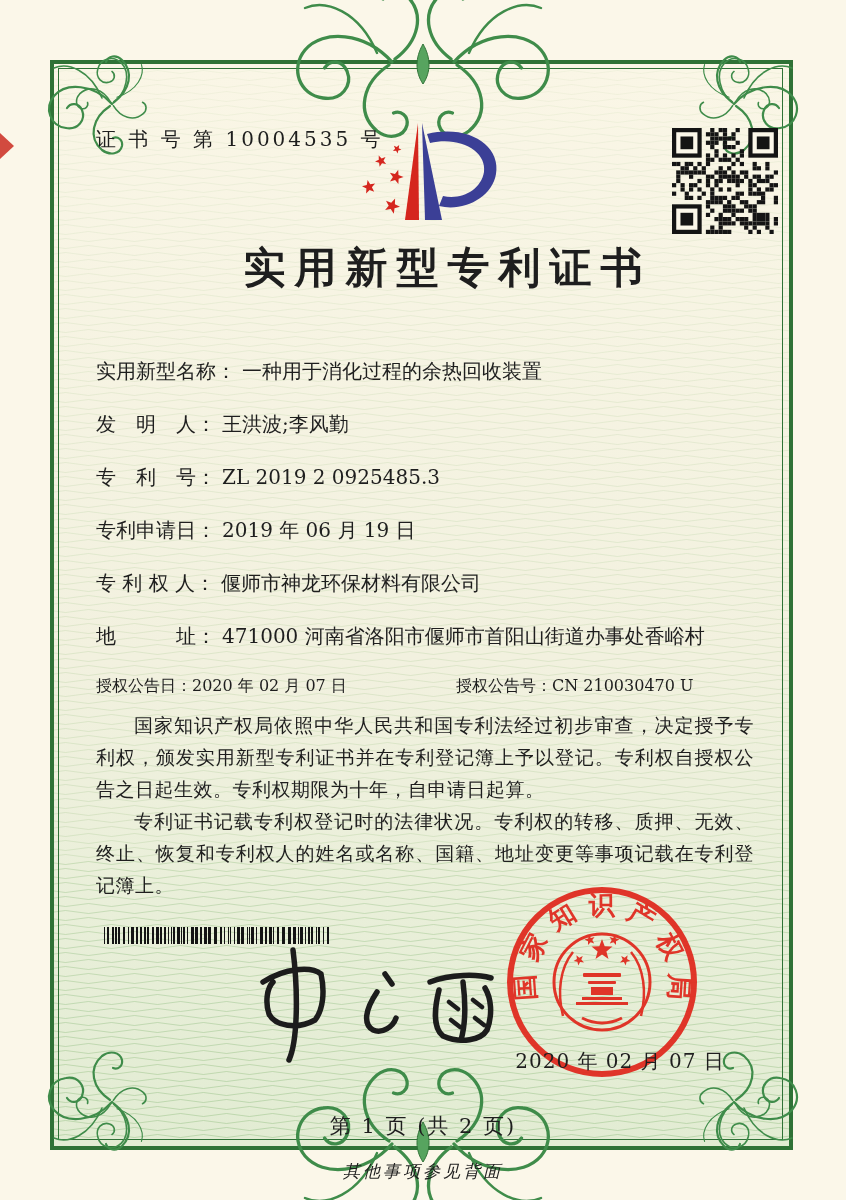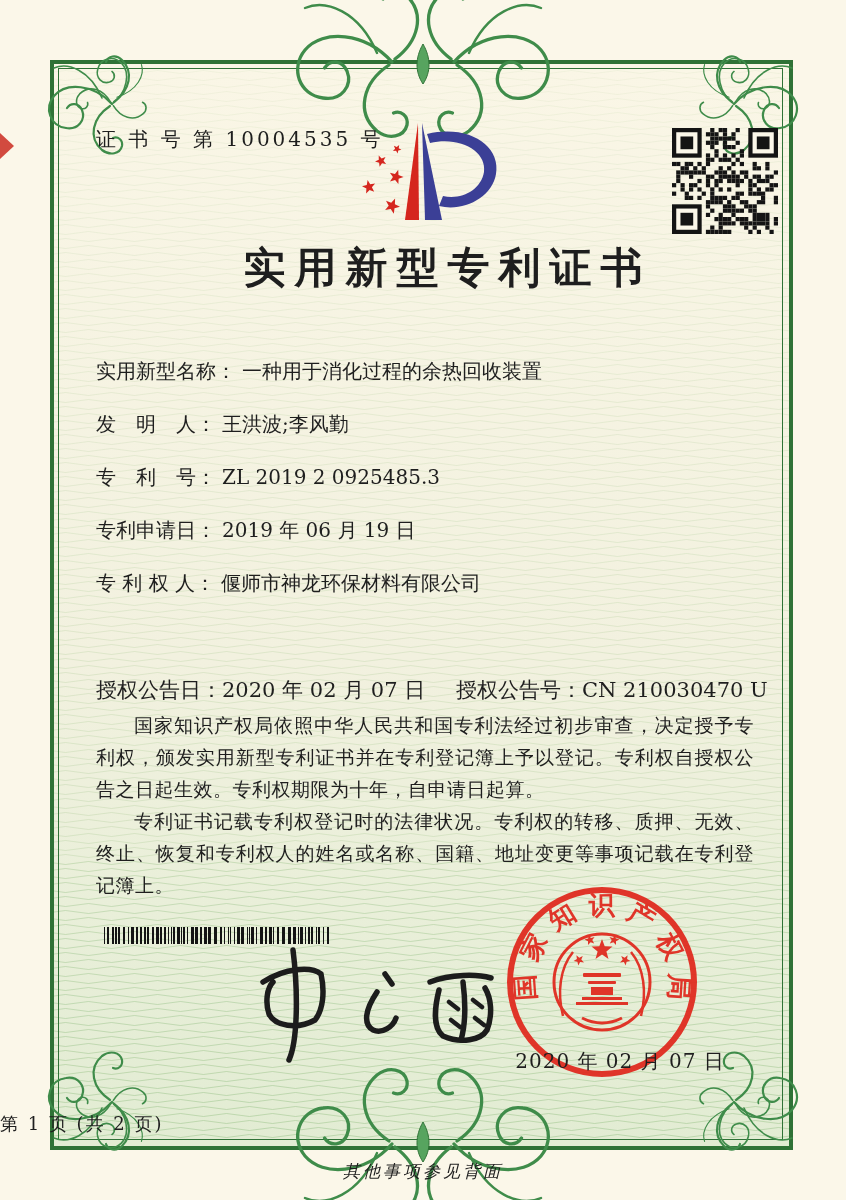--- a/index.html
+++ b/index.html
@@ -24,33 +24,33 @@
   .qr{position:absolute; left:672px; top:128px;}
   .red-mark{position:absolute; left:0; top:133px; z-index:6;}
 
   .title{position:absolute; left:0; right:0; top:240px; text-align:center;
     font-size:42px; font-weight:700; letter-spacing:9px; text-indent:9px;padding-left:40px;}
 
   .fields{position:absolute; left:96px; top:358px; width:660px; font-size:20px;}
   .frow{height:53px; white-space:nowrap;}
   .flabel{white-space:pre;}
   .fvalue{margin-left:6px;}
-  .grant-row{position:absolute; left:96px; top:676px; width:660px; font-size:21px; white-space:nowrap;}
+  .grant-row{position:absolute; left:96px; top:676px; width:660px; font-size:16px; white-space:nowrap;}
   .grant-no-pair{position:absolute; left:360px; top:0;}
 
   .legal{position:absolute; left:96px; top:710px; width:658px; font-size:19px; line-height:1.68; letter-spacing:0.5px;}
   .legal p{margin:0; text-indent:2em; text-align:justify;}
 
   .barcode{position:absolute; left:104px; top:927px;}
   .director{position:absolute; left:96px; top:993px; font-size:21px; line-height:1.9;}
   .signature{position:absolute; left:225px; top:930px;}
   .seal{position:absolute; left:487px; top:878px;}
   .seal-date{position:absolute; left:505px; top:1048px; width:230px; text-align:center; font-size:20px; letter-spacing:1px;}
 
-  .page-footer{position:absolute; left:0; right:0; top:1112px; font-size:18px; letter-spacing:2px;}
+  .page-footer{position:absolute; left:0; right:0; top:1112px; text-align:center; font-size:21px; letter-spacing:2px;}
   .back-note{position:absolute; left:0; right:0; top:1160px; text-align:center; font-size:17px; letter-spacing:3px; font-style:italic;}
 </style>
 </head>
 <body>
 
 <div class="page">
 
   <svg class="bg-int" id="bg-int" viewBox="0 0 738 1082">
     <defs>
       <linearGradient id="intGrad" x1="0" y1="0" x2="0" y2="1">
@@ -498,20 +498,21 @@
       </svg>
 
     <div class="title">实用新型专利证书</div>
 
     <div class="fields">
         <div class="frow"><span class="flabel">实用新型名称：</span><span class="fvalue">一种用于消化过程的余热回收装置</span></div>
         <div class="frow"><span class="flabel">发　明　人：</span><span class="fvalue">王洪波;李风勤</span></div>
         <div class="frow"><span class="flabel">专　利　号：</span><span class="fvalue">ZL 2019 2 0925485.3</span></div>
         <div class="frow"><span class="flabel">专利申请日：</span><span class="fvalue">2019 年 06 月 19 日</span></div>
         <div class="frow"><span class="flabel">专 利 权 人：</span><span class="fvalue">偃师市神龙环保材料有限公司</span></div>
+        <div class="frow"><span class="flabel">地　　　址：</span><span class="fvalue">471000 河南省洛阳市偃师市首阳山街道办事处香峪村</span></div>
       </div>
 
     <div class="grant-row">
       <span>授权公告日：</span><span>2020 年 02 月 07 日</span>
       <span class="grant-no-pair">
         <span>授权公告号：</span><span>CN 210030470 U</span>
       </span>
     </div>
 
     <div class="legal">

